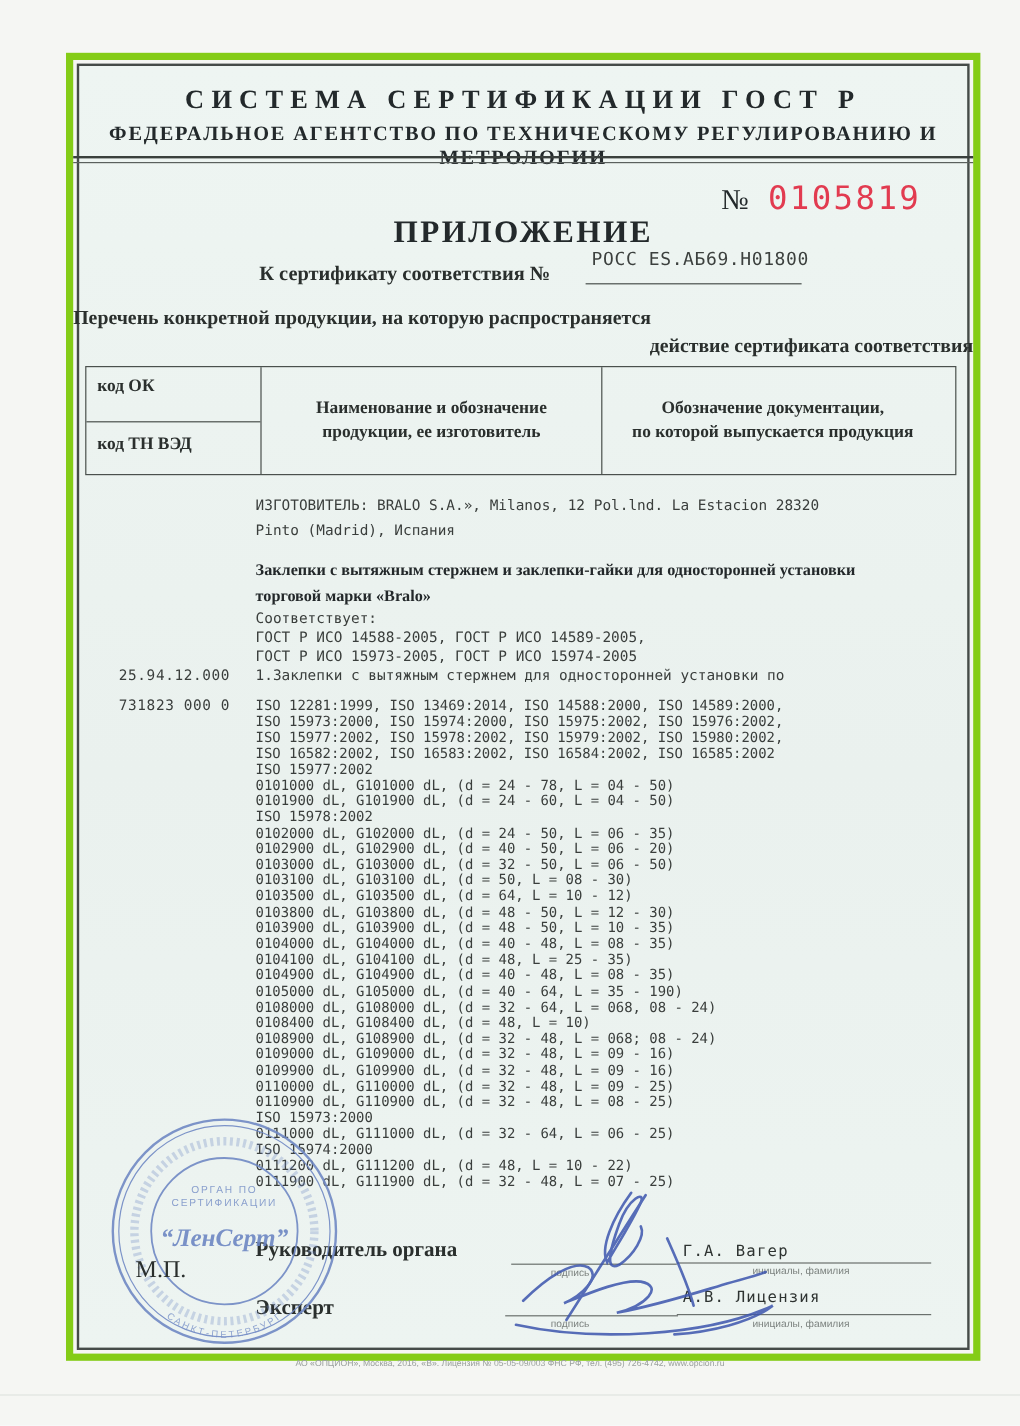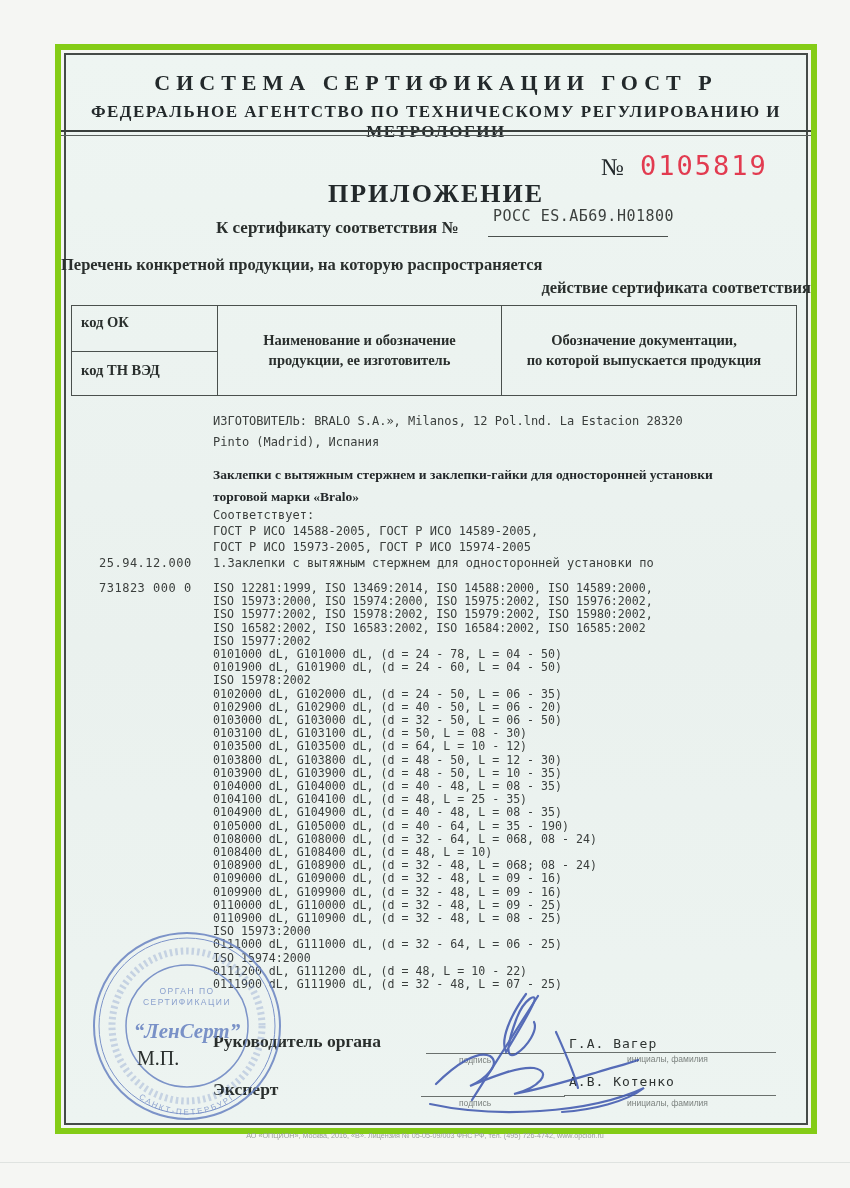--- a/index.html
+++ b/index.html
@@ -39,21 +39,21 @@
   
   .body-block{position:absolute;left:152px;top:361px;width:560px;}
   .bline{position:relative;white-space:pre;color:#3a3e3c;}
   .bline.mono {font-family:"DejaVu Sans Mono",monospace;font-size:11.6px;line-height:13.2px;}
   .bline.monoA{font-family:"DejaVu Sans Mono",monospace;font-size:12px;line-height:21px;}
   .bline.monoB{font-family:"DejaVu Sans Mono",monospace;font-size:12px;line-height:16px;}
   .bline.serif{font-family:"Liberation Serif",serif;font-weight:bold;font-size:13.5px;line-height:21.5px;color:#23282a;}
   .bline.gap{height:11px;}
   .lcode{position:absolute;left:-130px;top:0;font-family:"DejaVu Sans Mono",monospace;font-size:12px;letter-spacing:.5px;color:#3a3e3c;margin-left:16px;}
   
-  .mp{position:absolute;left:76px;top:997px;font-size:20px;color:#2a2f2d;z-index:3;text-align:center;}
+  .mp{position:absolute;left:52px;top:997px;font-size:20px;color:#2a2f2d;z-index:3;text-align:center;}
   .stamp{position:absolute;left:28px;top:878px;width:196px;height:196px;z-index:2;opacity:.9;}
   .role1{position:absolute;left:152px;top:981px;font-weight:bold;font-size:17.5px;}
   .role2{position:absolute;left:152px;top:1029px;font-weight:bold;font-size:17.5px;}
   .sigline1{position:absolute;left:365px;top:1003px;width:138px;border-top:1px solid #6a706d;}
   .sigline2{position:absolute;left:360px;top:1046px;width:144px;border-top:1px solid #6a706d;}
   .siglab{position:absolute;font-family:"Liberation Sans",sans-serif;font-size:8.5px;color:#7c827f;}
   .siglab.s1{left:398px;top:1005px;}
   .siglab.s2{left:398px;top:1048px;}
   .name1{position:absolute;left:508px;top:986px;font-family:"DejaVu Sans Mono",monospace;font-size:13px;letter-spacing:1px;color:#2e3331;}
   .name2{position:absolute;left:508px;top:1024px;font-family:"DejaVu Sans Mono",monospace;font-size:13px;letter-spacing:1px;color:#2e3331;}
@@ -170,21 +170,21 @@
     </svg>
     <div class="mp">М.П.</div>
 
     <div class="role1">Руководитель органа</div>
     <div class="role2">Эксперт</div>
     <div class="sigline1"></div>
     <div class="sigline2"></div>
     <div class="siglab s1">подпись</div>
     <div class="siglab s2">подпись</div>
     <div class="name1">Г.А. Вагер</div>
-    <div class="name2">А.В. Котенко</div>
+    <div class="name2">А.В. Лицензия</div>
     <div class="nameline1"></div>
     <div class="nameline2"></div>
     <div class="namelab1">инициалы, фамилия</div>
     <div class="namelab2">инициалы, фамилия</div>
 
     <svg class="scribble" viewBox="0 0 250 140">
       <g fill="none" stroke="#3c55ae" stroke-width="2.2" stroke-linecap="round" opacity="0.85">
         <path d="M 120 6 C 104 28, 94 52, 100 64 C 108 50, 122 28, 128 14 C 132 4, 118 10, 110 32 C 102 54, 98 72, 110 66 C 122 58, 132 42, 128 34"></path>
         <path d="M 132 8 C 110 42, 84 84, 66 112"></path>
         <path d="M 30 96 C 50 76, 72 62, 84 68 C 96 76, 78 92, 64 98 C 84 90, 112 78, 128 80 C 148 84, 132 100, 108 106 C 140 100, 172 90, 192 84 C 208 79, 222 76, 232 72"></path>

